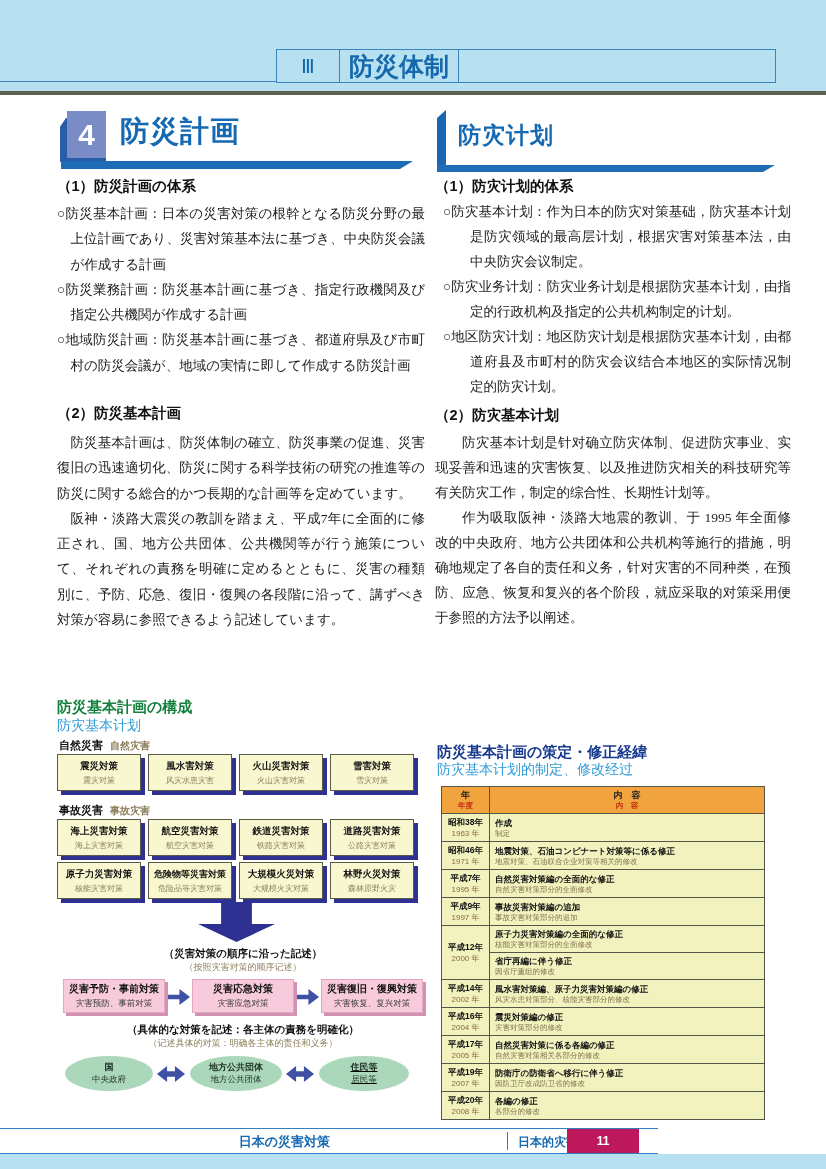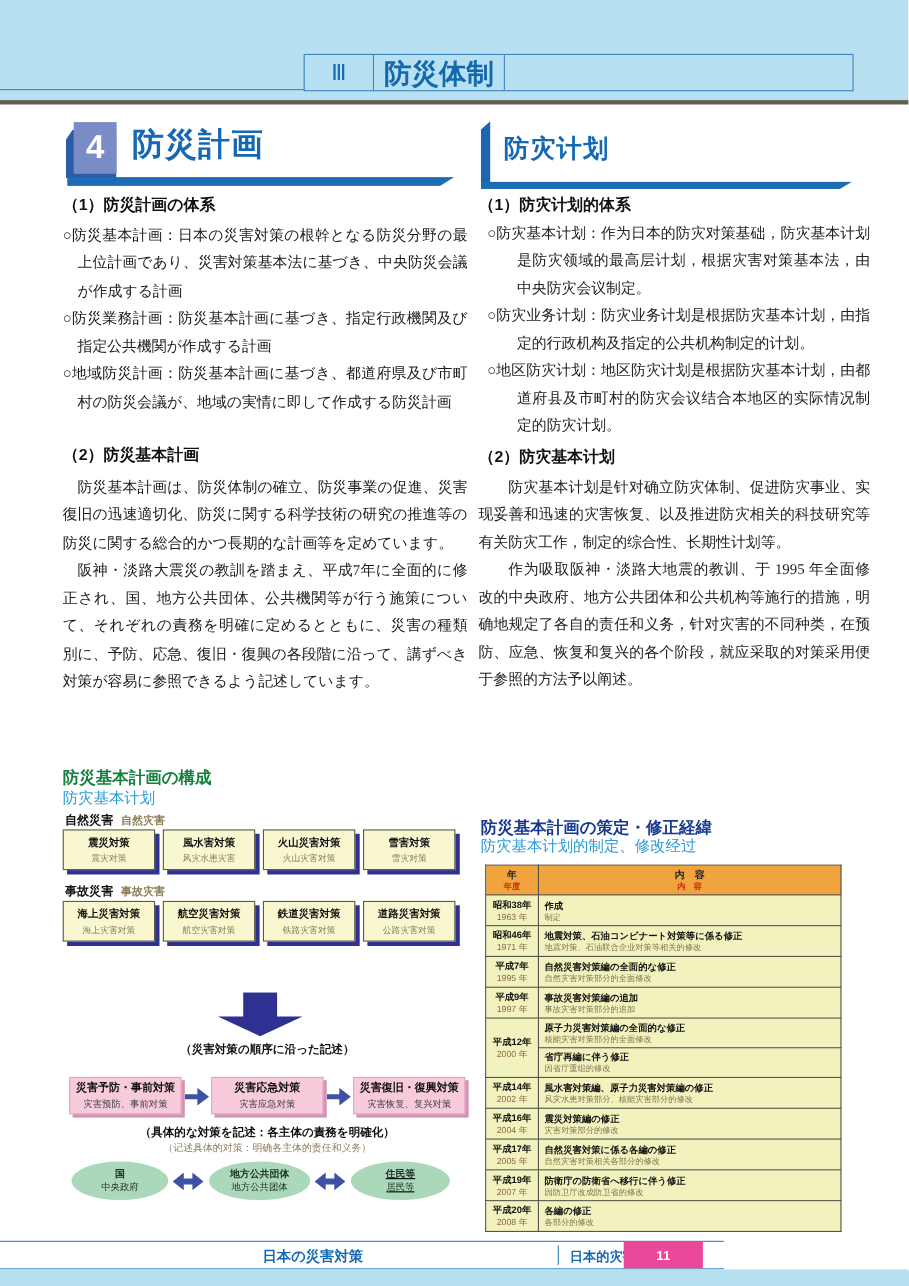--- a/index.html
+++ b/index.html
@@ -84,21 +84,21 @@
   .era{font-size:8.5px;font-weight:bold;color:#111;line-height:12px;white-space:nowrap;}
   .wyear{font-size:8px;color:#8a6847;line-height:11px;white-space:nowrap;}
   .cja{font-size:8.5px;font-weight:bold;color:#111;line-height:12px;}
   .czh{font-size:7.5px;color:#80744e;line-height:10px;}
 
   
   .footer-bar{left:0;top:1128px;width:658px;height:24px;background:#fff;border-top:1px solid #2f7fc1;border-bottom:1px solid #2f7fc1;text-align:right;}
   .f-ja{position:absolute;right:328px;top:4px;font-size:13px;color:#1569b2;font-weight:bold;}
   .f-div{position:absolute;left:507px;top:3px;bottom:3px;width:1px;background:#2f7fc1;}
   .f-zh{position:absolute;left:518px;top:5px;font-size:12px;color:#1569b2;font-weight:bold;}
-  .f-page{position:absolute;right:19px;top:0;bottom:0;width:72px;background:#ec4899;color:#fff;
+  .f-page{position:absolute;right:19px;top:0;bottom:0;width:72px;background:#be185d;color:#fff;
           display:flex;align-items:center;justify-content:center;font-size:12px;font-weight:bold;}
   .bottom-band{left:0;top:1154px;width:826px;height:15px;background:#b7e1f1;}
 </style>
 </head>
 <body>
 
 <div class="abs top-band"></div>
 <div class="abs band-underline"></div>
 <div class="abs hdr-box">
   <div class="hdr-cell hdr-no">Ⅲ</div>
@@ -178,25 +178,44 @@
       </div>
     <div class="dbox">
         <span class="ja">鉄道災害対策</span>
         <span class="zh">铁路灾害对策</span>
       </div>
     <div class="dbox">
         <span class="ja">道路災害対策</span>
         <span class="zh">公路灾害对策</span>
       </div>
   </div>
+  <div class="abs dgrid" style="left:0;top:164px;">
+    <div class="dbox">
+        <span class="ja">原子力災害対策</span>
+        <span class="zh">核能灾害对策</span>
+      </div>
+    <div class="dbox">
+        <span class="ja" style="font-size:9px;">危険物等災害対策</span>
+        <span class="zh">危险品等灾害对策</span>
+      </div>
+    <div class="dbox">
+        <span class="ja">大規模火災対策</span>
+        <span class="zh">大规模火灾对策</span>
+      </div>
+    <div class="dbox">
+        <span class="ja">林野火災対策</span>
+        <span class="zh">森林原野火灾</span>
+      </div>
+  </div>
 
   <div class="abs big-arrow"></div>
 
   <div class="abs d-cap" style="top:249px;">
     <div class="ja">（災害対策の順序に沿った記述）</div>
+    <div class="zh">（按照灾害对策的顺序记述）</div>
   </div>
 
   <div class="abs pbox" style="left:6px;top:281px;">
     <span class="ja">災害予防・事前対策</span>
       <span class="zh">灾害预防、事前对策</span>
   </div>
   <div class="abs r-arrow" style="left:111px;top:291px;"></div>
   <div class="abs pbox" style="left:135px;top:281px;">
     <span class="ja">災害応急対策</span>
       <span class="zh">灾害应急对策</span>

